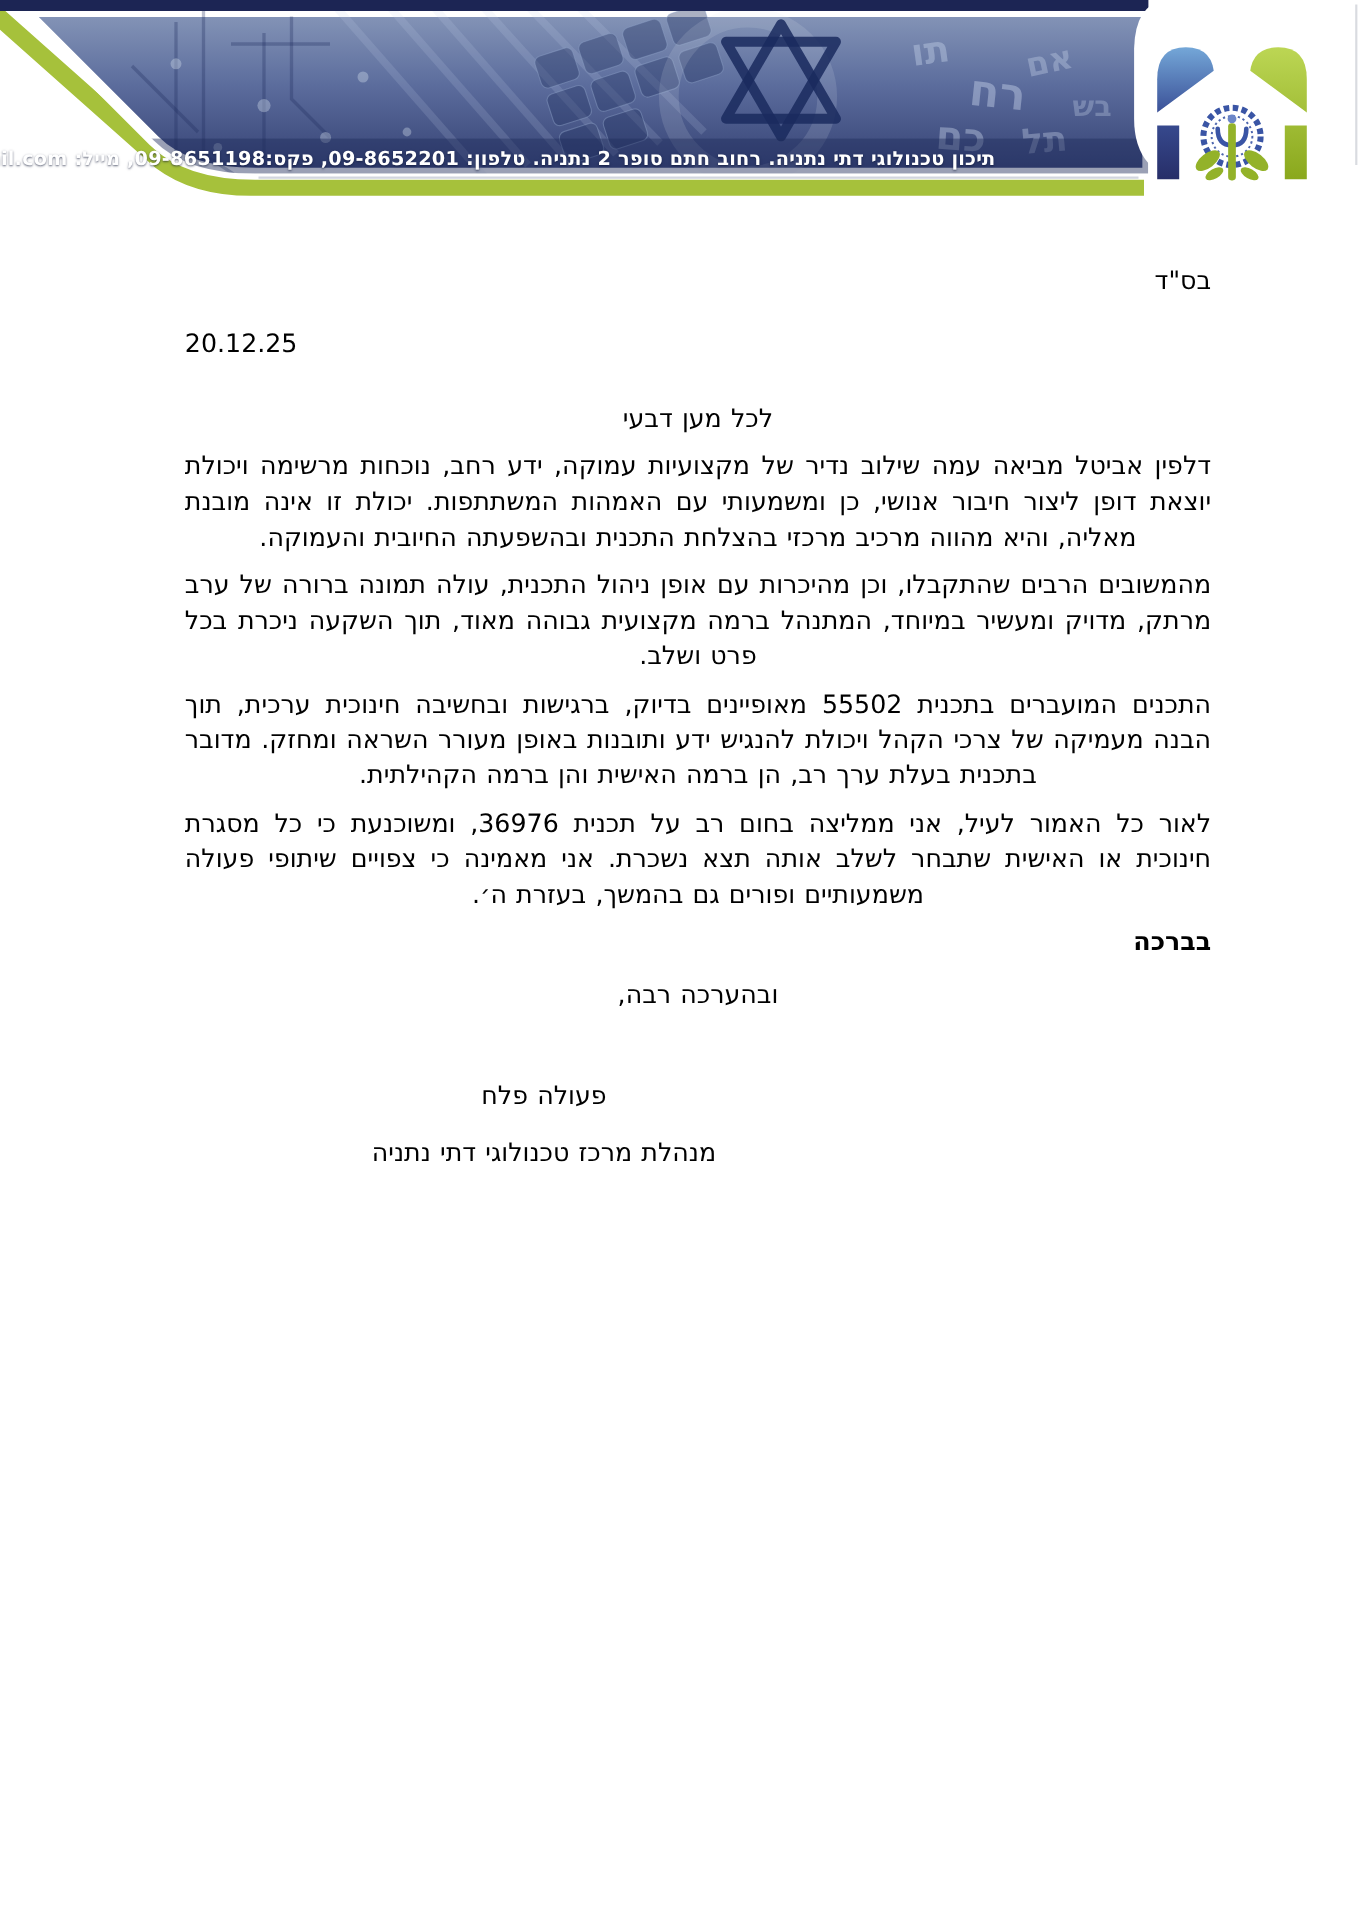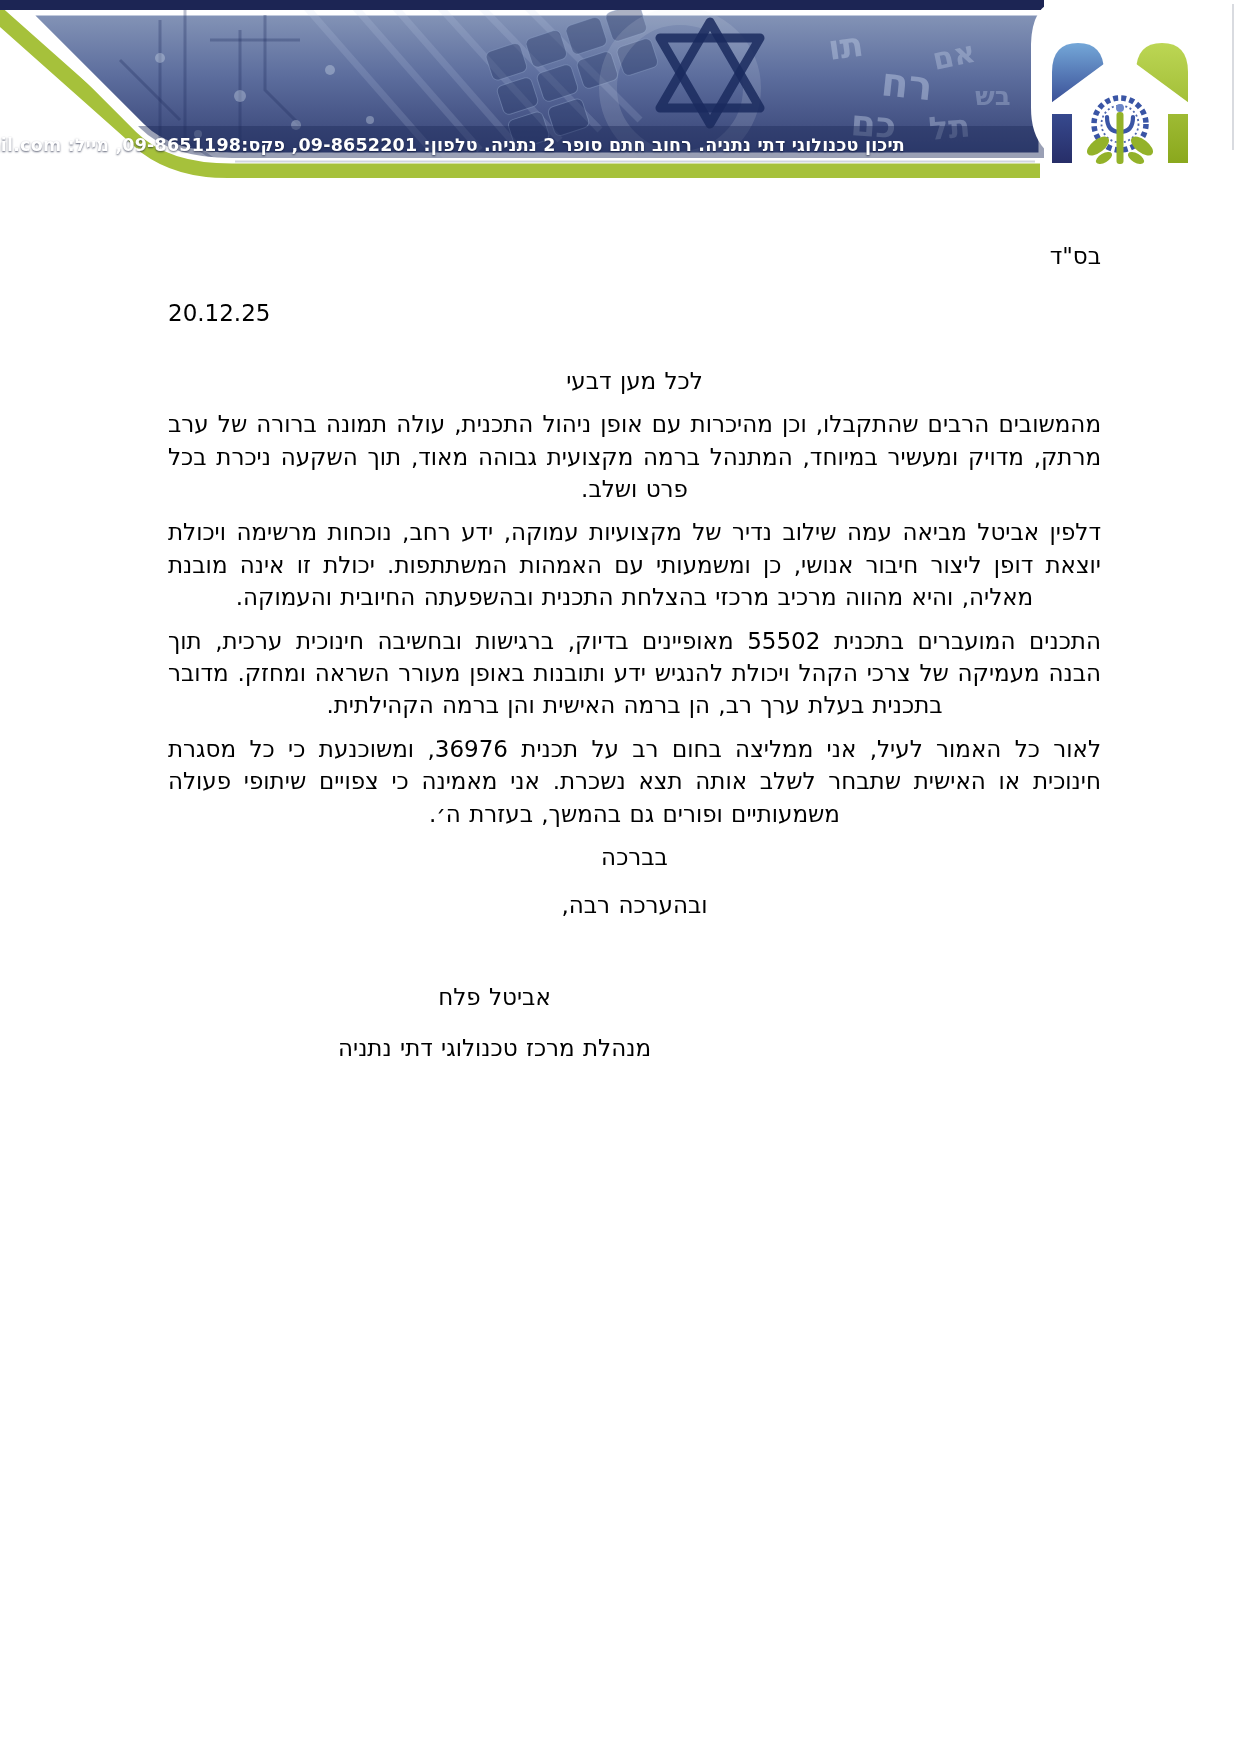--- a/index.html
+++ b/index.html
@@ -18,21 +18,21 @@
   
   .doc{
     position:absolute;top:240px;left:168px;width:933px;direction:rtl;
     color:#000;font-size:23px;line-height:32.4px;word-spacing:1px;
   }
   .besd{text-align:right;padding-left:40px;text-align:left;direction:rtl;}
   .besd{text-align:right;margin-left:40px;}
   .date{direction:ltr;text-align:left;margin-top:25px;}
   .salutation{text-align:center;margin-top:35px;}
   .doc p{margin:11px 0 0 0;text-align:justify;text-align-last:center;-moz-text-align-last:center;}
-  .closing1{text-align:center;margin-top:11px;}
+  .closing1{margin-top:11px;font-weight:bold;}
   .closing2{text-align:center;margin-top:15px;}
   .sig-name{text-align:center;margin-top:60px;padding-right:280px;}
   .sig-title{text-align:center;margin-top:19px;padding-right:280px;}
 </style>
 </head>
 <body>
 
 <div class="page">
 
   <div class="banner">
@@ -156,24 +156,24 @@
     </svg>
 
     <div class="contact-line">תיכון טכנולוגי דתי נתניה.  רחוב חתם סופר 2 נתניה. טלפון: 09-8652201, פקס:09-8651198, מייל: rutimtdn@gmail.com</div>
   </div>
 
   <div class="doc">
     <div class="besd">בס"ד</div>
     <div class="date">20.12.25</div>
     <div class="salutation">לכל מען דבעי</div>
 
+    <p>דלפין אביטל מביאה עמה שילוב נדיר של מקצועיות עמוקה, ידע רחב, נוכחות מרשימה ויכולת יוצאת דופן ליצור חיבור אנושי, כן ומשמעותי עם האמהות המשתתפות. יכולת זו אינה מובנת מאליה, והיא מהווה מרכיב מרכזי בהצלחת התכנית ובהשפעתה החיובית והעמוקה.</p>
     <p>מהמשובים הרבים שהתקבלו, וכן מהיכרות עם אופן ניהול התכנית, עולה תמונה ברורה של ערב מרתק, מדויק ומעשיר במיוחד, המתנהל ברמה מקצועית גבוהה מאוד, תוך השקעה ניכרת בכל פרט ושלב.</p>
-    <p>דלפין אביטל מביאה עמה שילוב נדיר של מקצועיות עמוקה, ידע רחב, נוכחות מרשימה ויכולת יוצאת דופן ליצור חיבור אנושי, כן ומשמעותי עם האמהות המשתתפות. יכולת זו אינה מובנת מאליה, והיא מהווה מרכיב מרכזי בהצלחת התכנית ובהשפעתה החיובית והעמוקה.</p>
     <p>התכנים המועברים בתכנית 55502 מאופיינים בדיוק, ברגישות ובחשיבה חינוכית ערכית, תוך הבנה מעמיקה של צרכי הקהל ויכולת להנגיש ידע ותובנות באופן מעורר השראה ומחזק. מדובר בתכנית בעלת ערך רב, הן ברמה האישית והן ברמה הקהילתית.</p>
     <p>לאור כל האמור לעיל, אני ממליצה בחום רב על תכנית 36976, ומשוכנעת כי כל מסגרת חינוכית או האישית שתבחר לשלב אותה  תצא נשכרת. אני מאמינה כי צפויים שיתופי פעולה משמעותיים ופורים גם בהמשך, בעזרת ה׳.</p>
 
     <div class="closing1">בברכה</div>
     <div class="closing2">ובהערכה רבה,</div>
-    <div class="sig-name">אביטל פלח</div>
+    <div class="sig-name">פעולה פלח</div>
     <div class="sig-title">מנהלת מרכז טכנולוגי דתי נתניה</div>
   </div>
 
 </div>
 
 </body></html>

